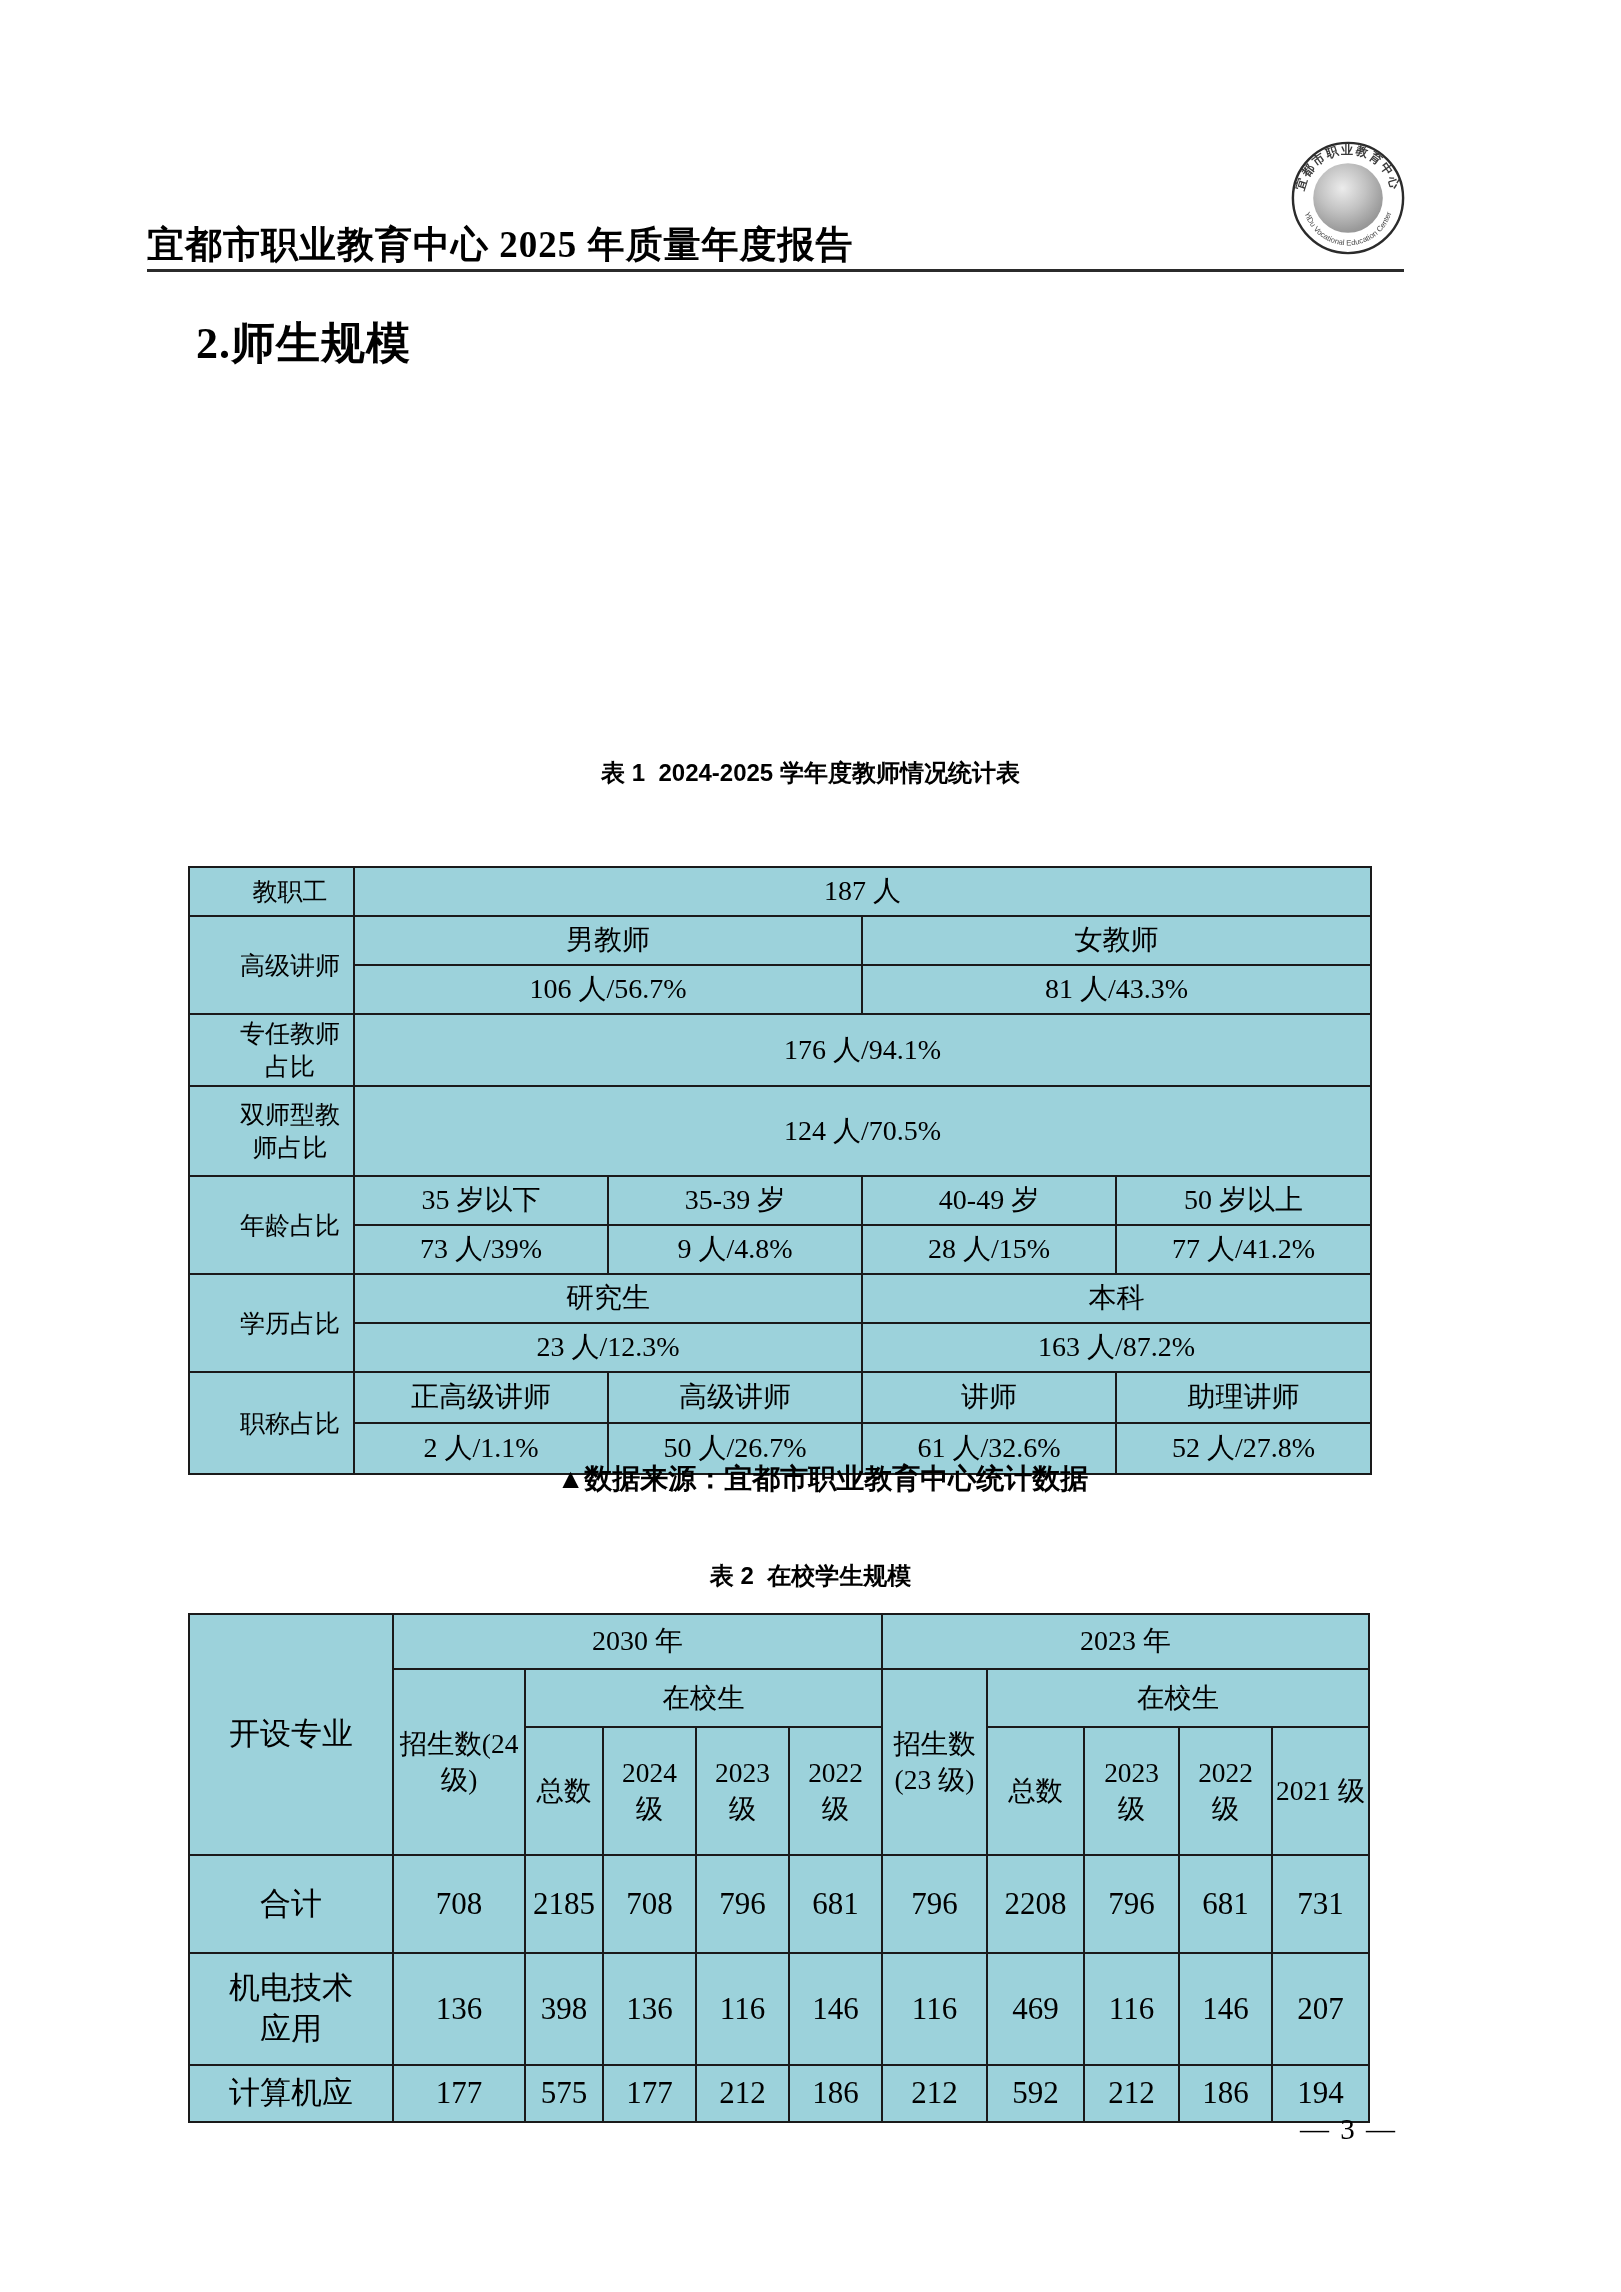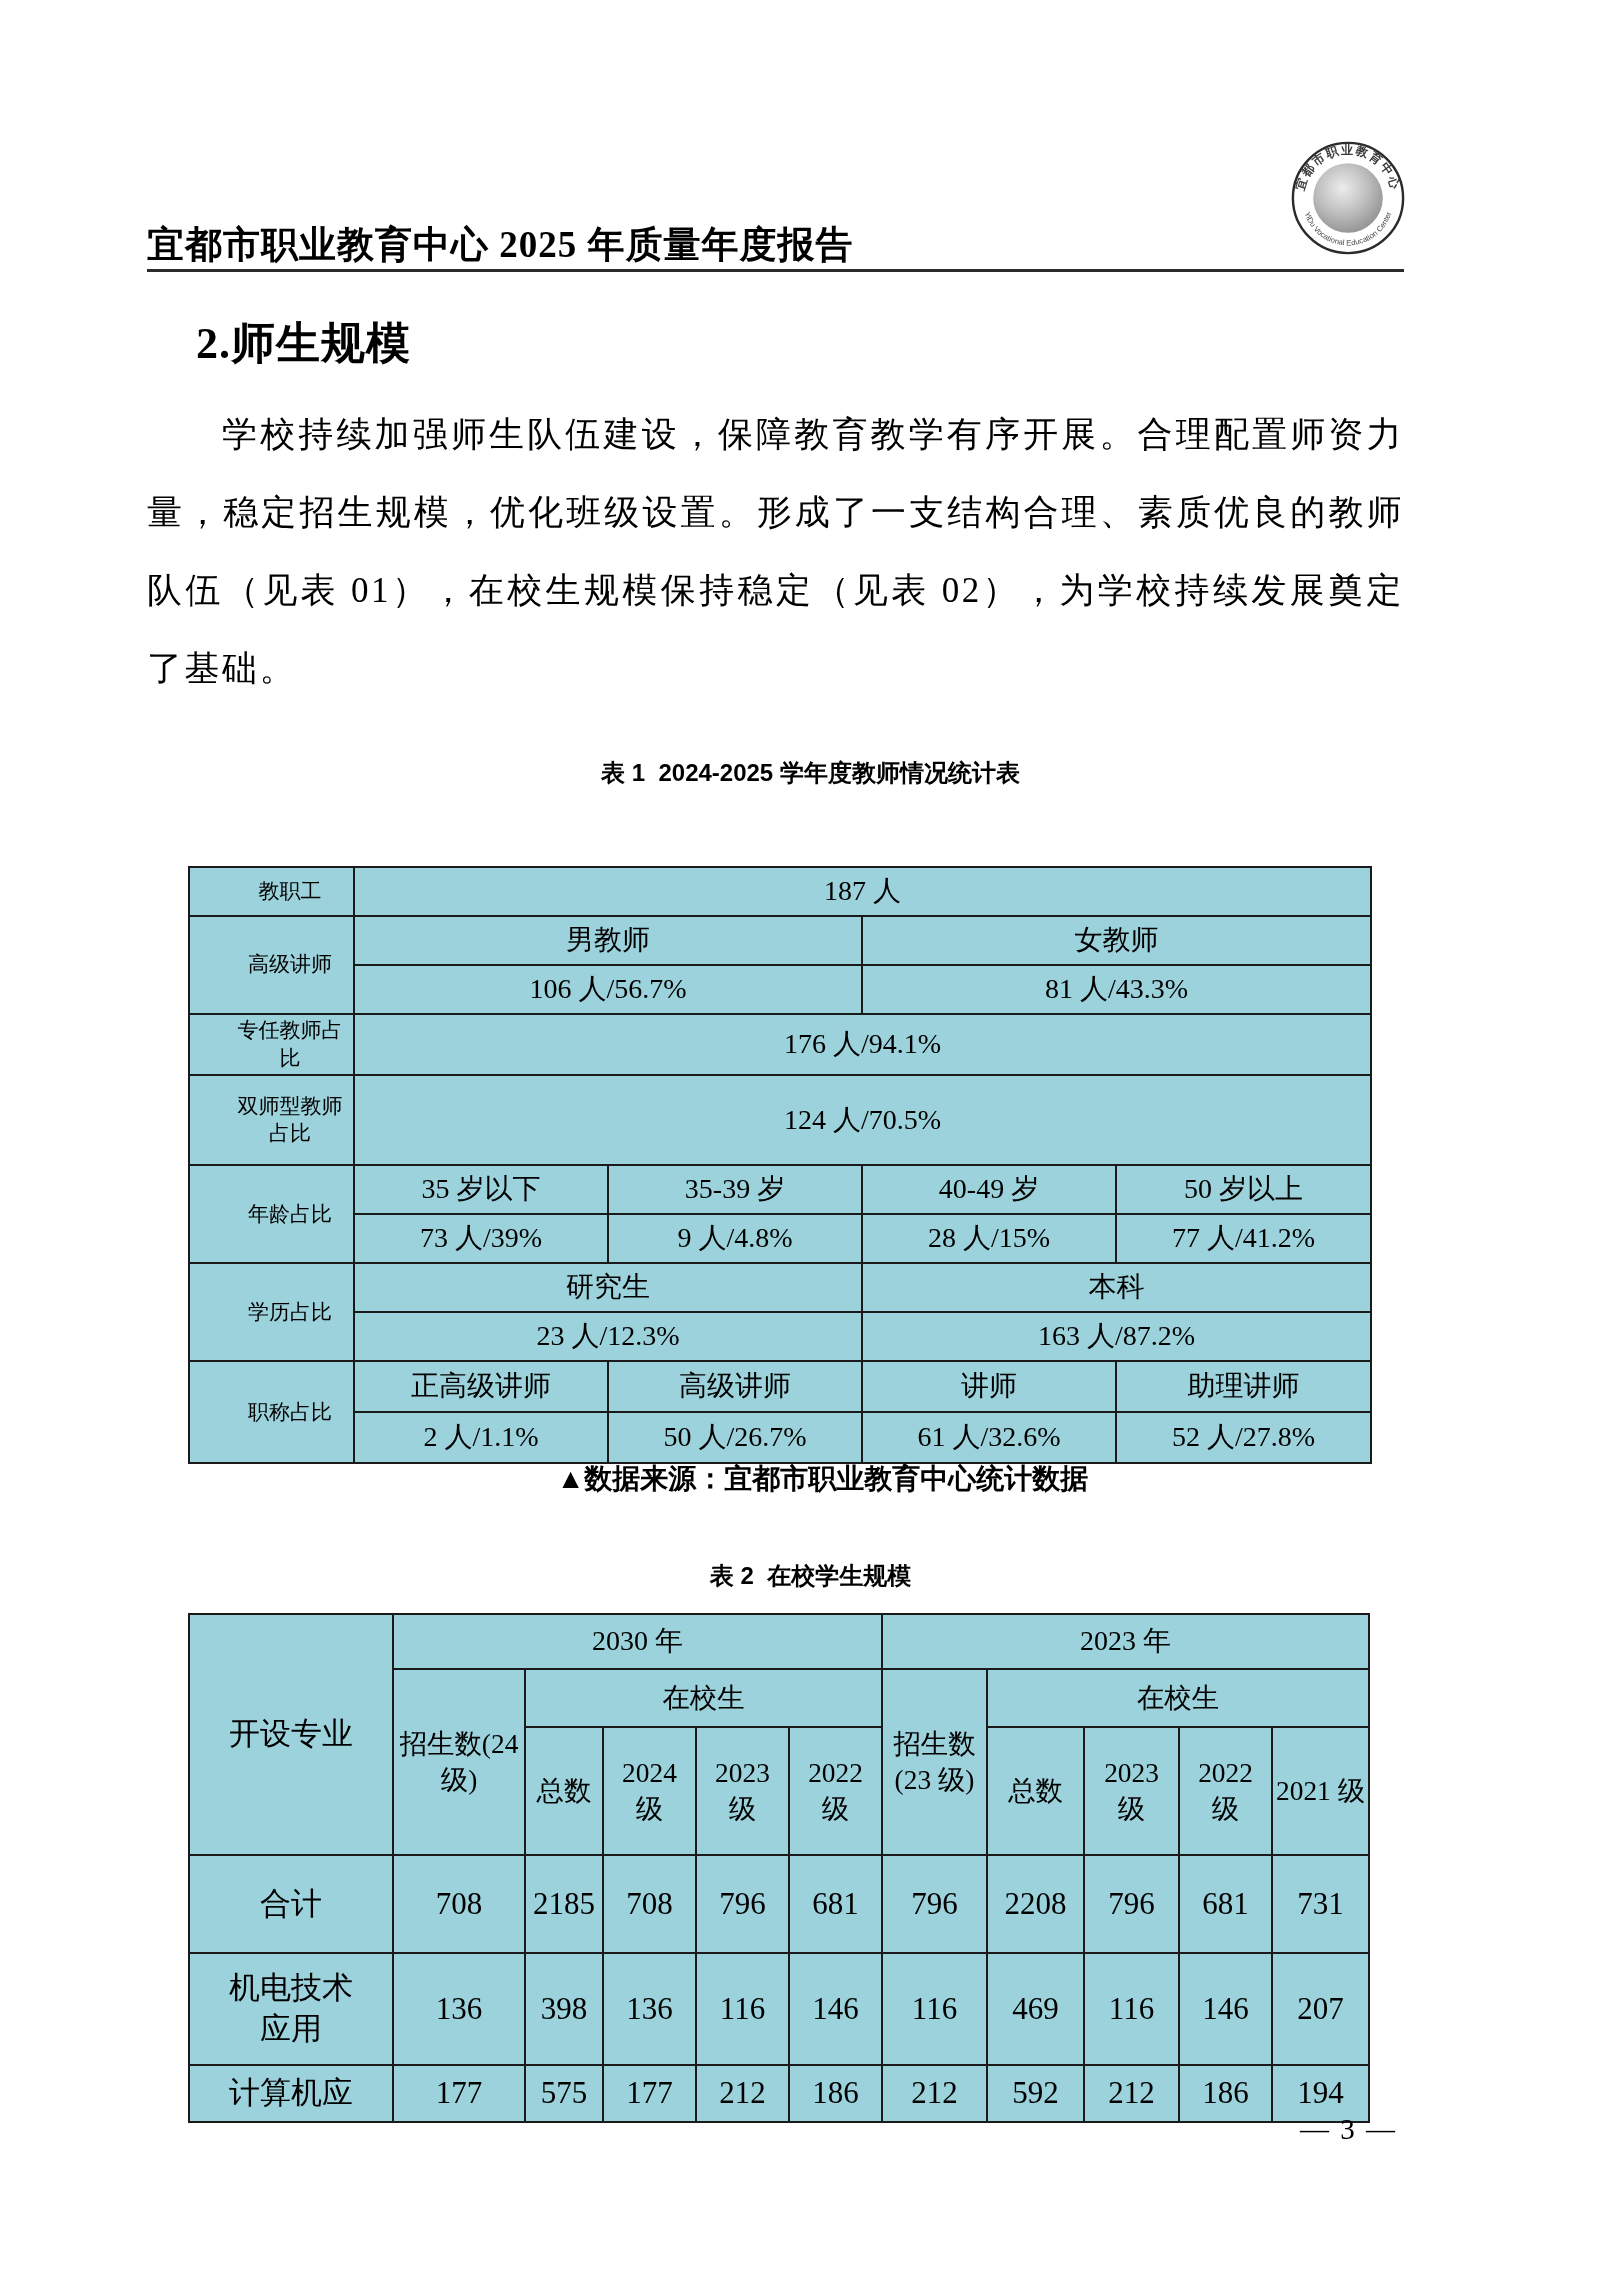--- a/index.html
+++ b/index.html
@@ -55,21 +55,21 @@
     border:2.9px solid #1a1a1a;
   }
   table.data td{
     border:2px solid #1a1a1a;
     text-align:center;vertical-align:middle;
     padding:2px 2.9px;line-height:1.32;
     overflow:hidden;
   }
   #table1{top:866px;width:1181px;}
   #table1 td{font-size:28px;}
-  #table1 td.rlabel{font-size:21px;letter-spacing:0;padding-left:40px;}
+  #table1 td.rlabel{font-size:25px;letter-spacing:0;padding-left:40px;}
   #table2{top:1613px;width:1181px;}
   #table2 td{font-size:31px;word-break:break-all;}
   #table2 td.hcell{font-size:27.4px;border-radius:25px;}
   #table2 td.ylabel{font-size:28px;}
   #table2 td.rlabel{font-size:31px;padding:2px 24.5px;}
   .page-number{
     position:absolute;top:2113px;right:224px;
     font-size:29px;letter-spacing:2px;
   }
 </style>
@@ -98,21 +98,20 @@
       <text font-size="12.5" fill="#3a3a3a" letter-spacing="2" font-family="Liberation Serif, serif" font-weight="bold">
         <textPath href="#arcTop" startOffset="50%" text-anchor="middle">宜都市职业教育中心</textPath>
       </text>
       <text font-size="8" fill="#4a4a4a" font-family="Liberation Sans, sans-serif">
         <textPath href="#arcBot" startOffset="50%" text-anchor="middle">YiDu Vocational Education Center</textPath>
       </text>
     </svg>
   </div>
 
   <div class="section-heading">2.师生规模</div>
-  <div class="paragraph">学校持续加强师生队伍建设，保障教育教学有序开展。合理配置师资力量，稳定招生规模，优化班级设置。形成了一支结构合理、素质优良的教师队伍（见表 01），在校生规模保持稳定（见表 02），为学校持续发展奠定了基础。</div>
 
   <div class="caption caption1">表 1  2024-2025 学年度教师情况统计表</div>
 
   <table class="data" id="table1">
     <colgroup>
       <col style="width:165px">
         <col style="width:254px">
         <col style="width:254px">
       <col style="width:254px">
         <col style="width:255px">

